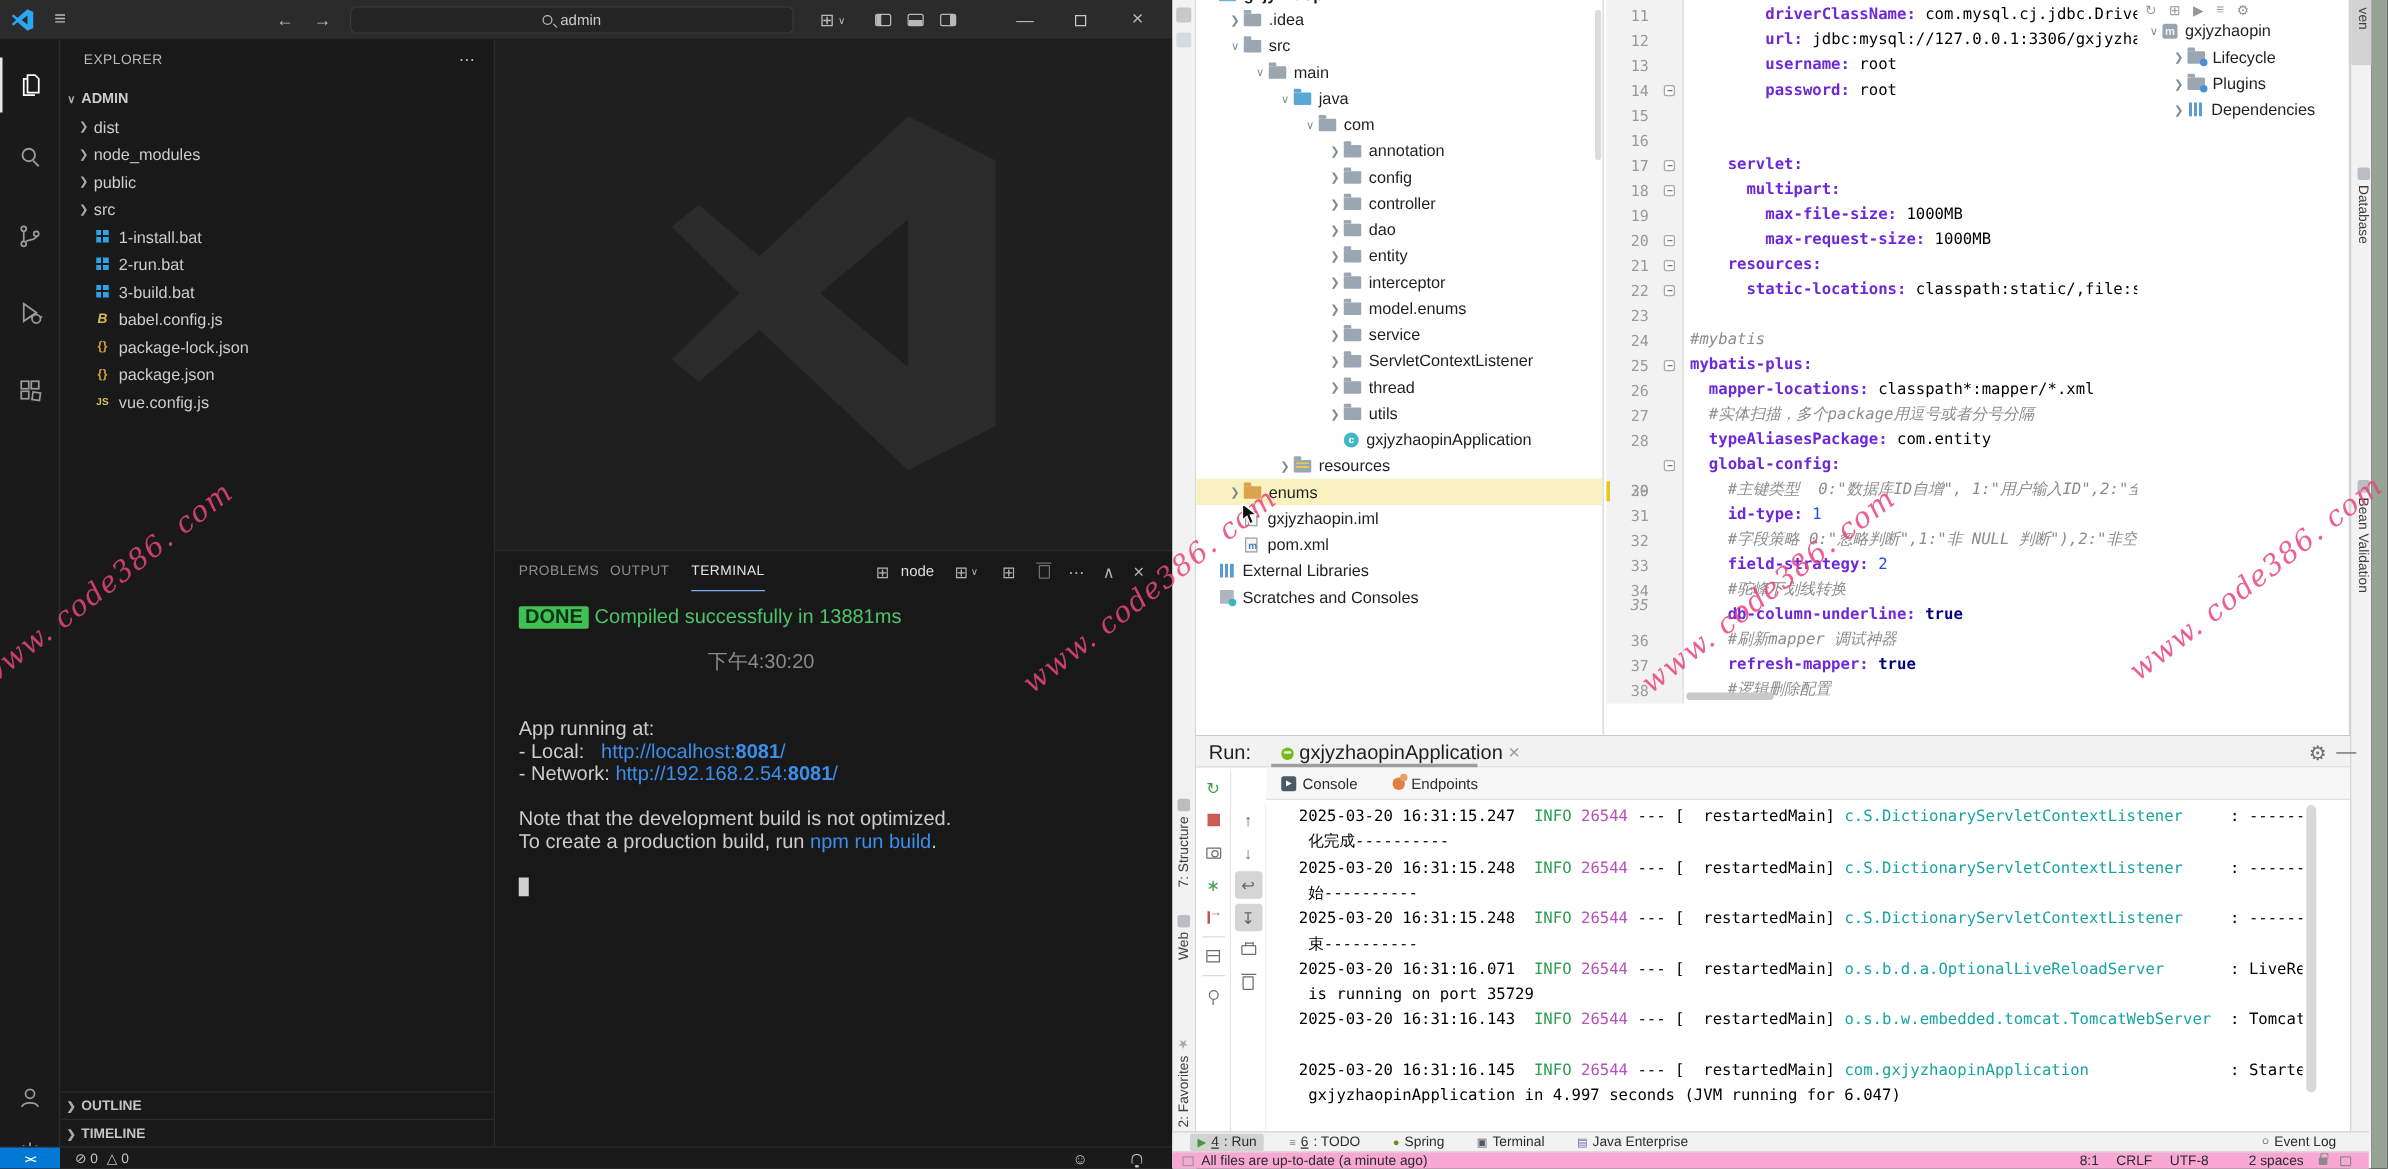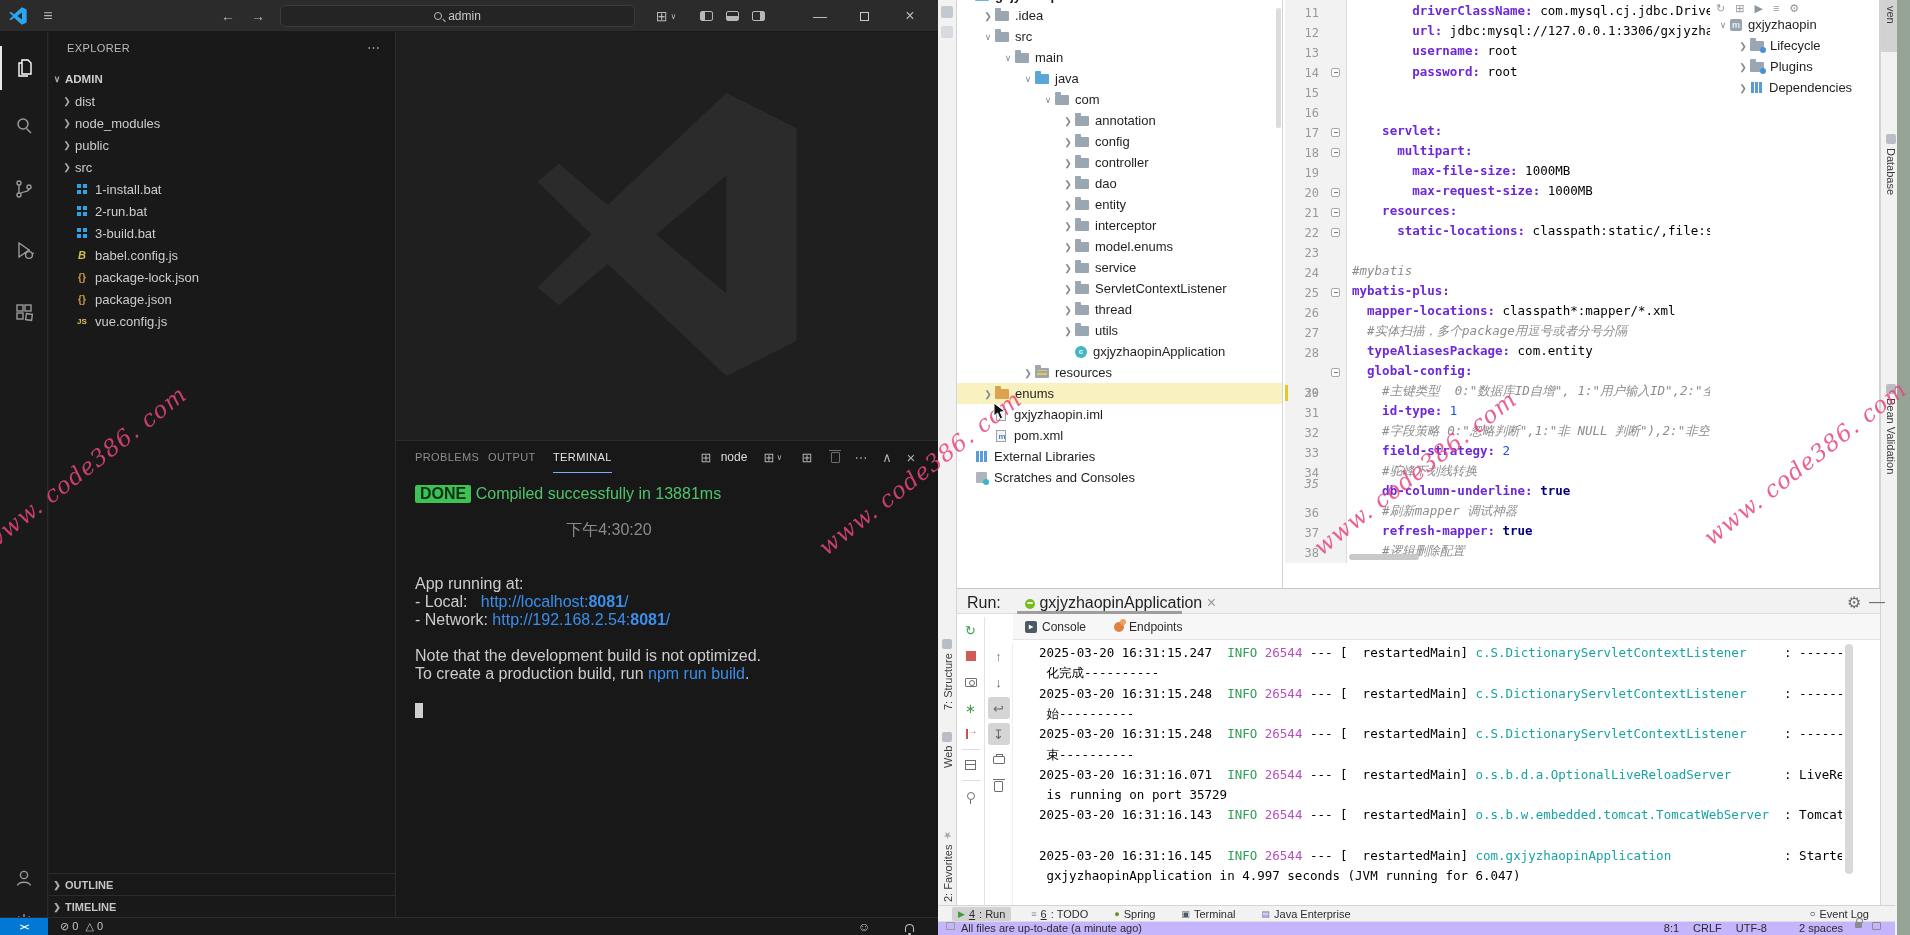--- a/index.html
+++ b/index.html
@@ -112,21 +112,21 @@
 .ep-ic::after{content:"";position:absolute;left:6px;top:-3px;width:6px;height:6px;border-radius:50%;background:#eaa061}
 .console{position:absolute;left:80px;top:52px;width:805px;height:253px;overflow:hidden;font:12.5px "DejaVu Sans Mono",monospace;color:#000}
 .logline{position:absolute;left:2px;height:20px;line-height:20px;white-space:pre}
 .c-lvl{color:#2e9e52}
 .c-pid{color:#b84fc0}
 .c-logger{color:#19a3a3}
 .cscroll{position:absolute;left:888px;top:55px;width:8px;height:230px;background:#d9d9d9;border-radius:4px}
 .ij-bottom{position:absolute;left:0px;top:905px;width:957px;height:16px;background:#f2f2f2;border-top:1px solid #d4d4d4;display:flex;align-items:center;font-size:11px;color:#2b2b2b}
 .btab{display:flex;align-items:center;gap:4px;padding:1px 6px;border-radius:2px;margin-right:14px;white-space:nowrap}
 .btab.sel{background:#d2d2d2}
-.ij-status{position:absolute;left:0px;top:921px;width:957px;height:14px;background:#c4b5fd;border-top:1px solid #dcdcdc;font-size:11px;color:#2b2b2b;display:flex;}
+.ij-status{position:absolute;left:0px;top:921px;width:957px;height:14px;background:#f9a8d4;border-top:1px solid #dcdcdc;font-size:11px;color:#2b2b2b;display:flex;align-items:center}
 .lock{display:inline-block;width:7px;height:6px;background:#8b8b8b;position:relative;border-radius:1px}
 .lock::before{content:"";position:absolute;left:1px;top:-4px;width:5px;height:4px;border:1.2px solid #8b8b8b;border-bottom:none;border-radius:3px 3px 0 0}
 .tray{display:inline-block;width:9px;height:8px;border:1.2px solid #8b8b8b;border-radius:1px}
 
 .wm{position:absolute;color:#e8457d;font:italic 23px "DejaVu Serif",serif;letter-spacing:1px;transform:rotate(-38deg);white-space:nowrap;opacity:.85;pointer-events:none;z-index:50}
 .small-ic-row{position:absolute;display:flex;gap:10px;color:#8f979e;font-size:11px}
 </style>
 </head>
 <body>
 

